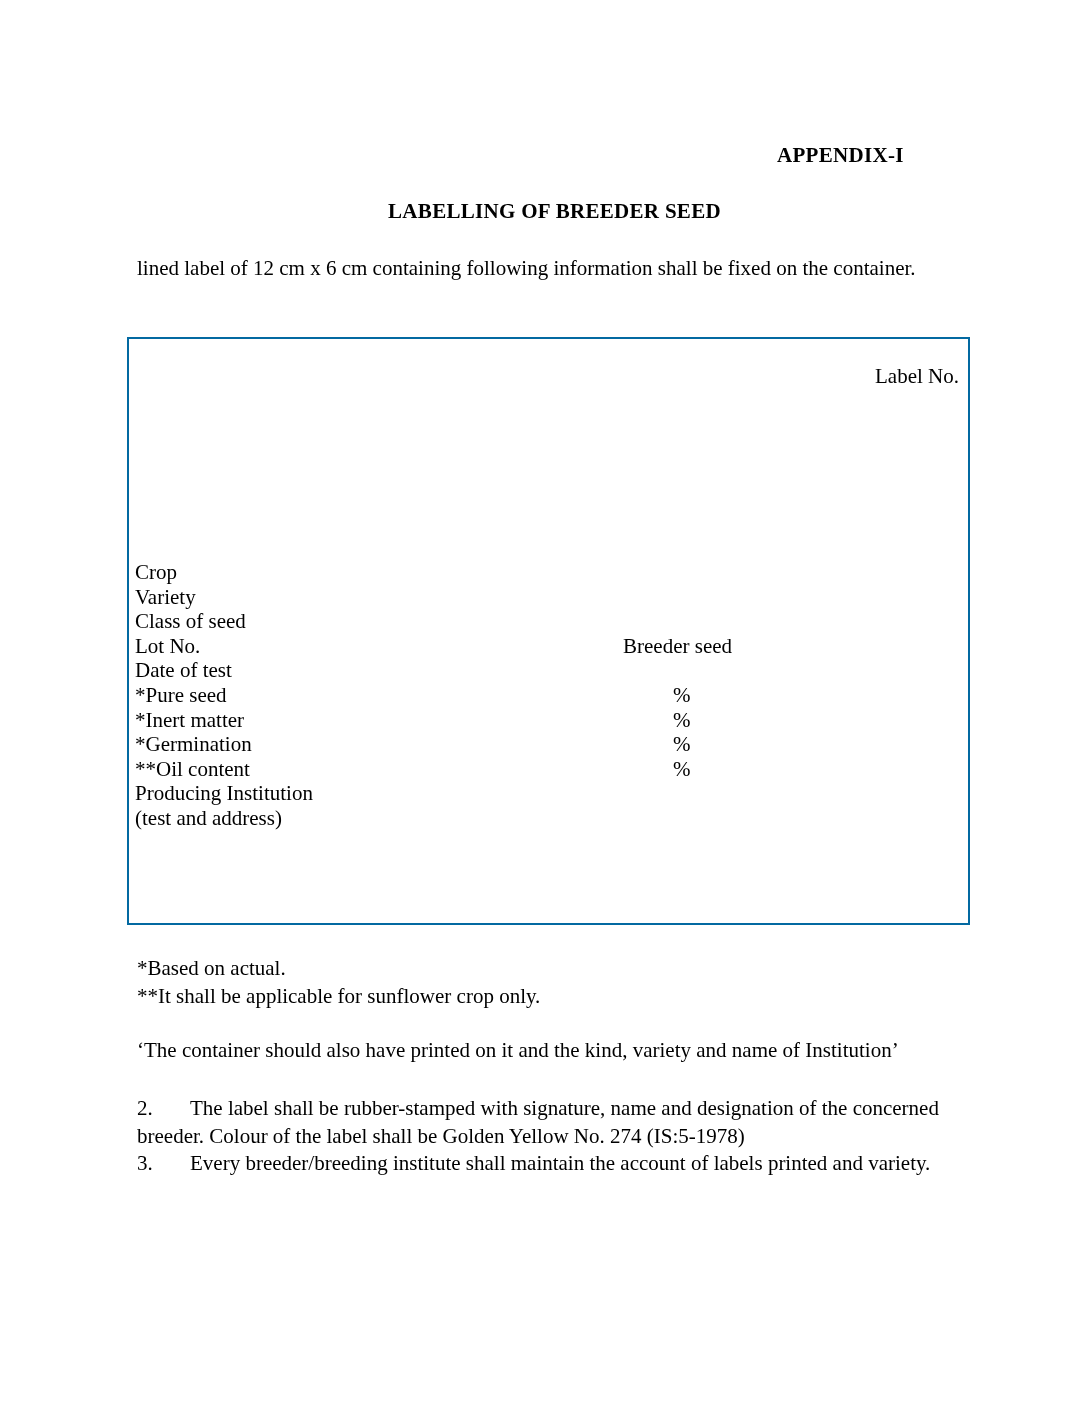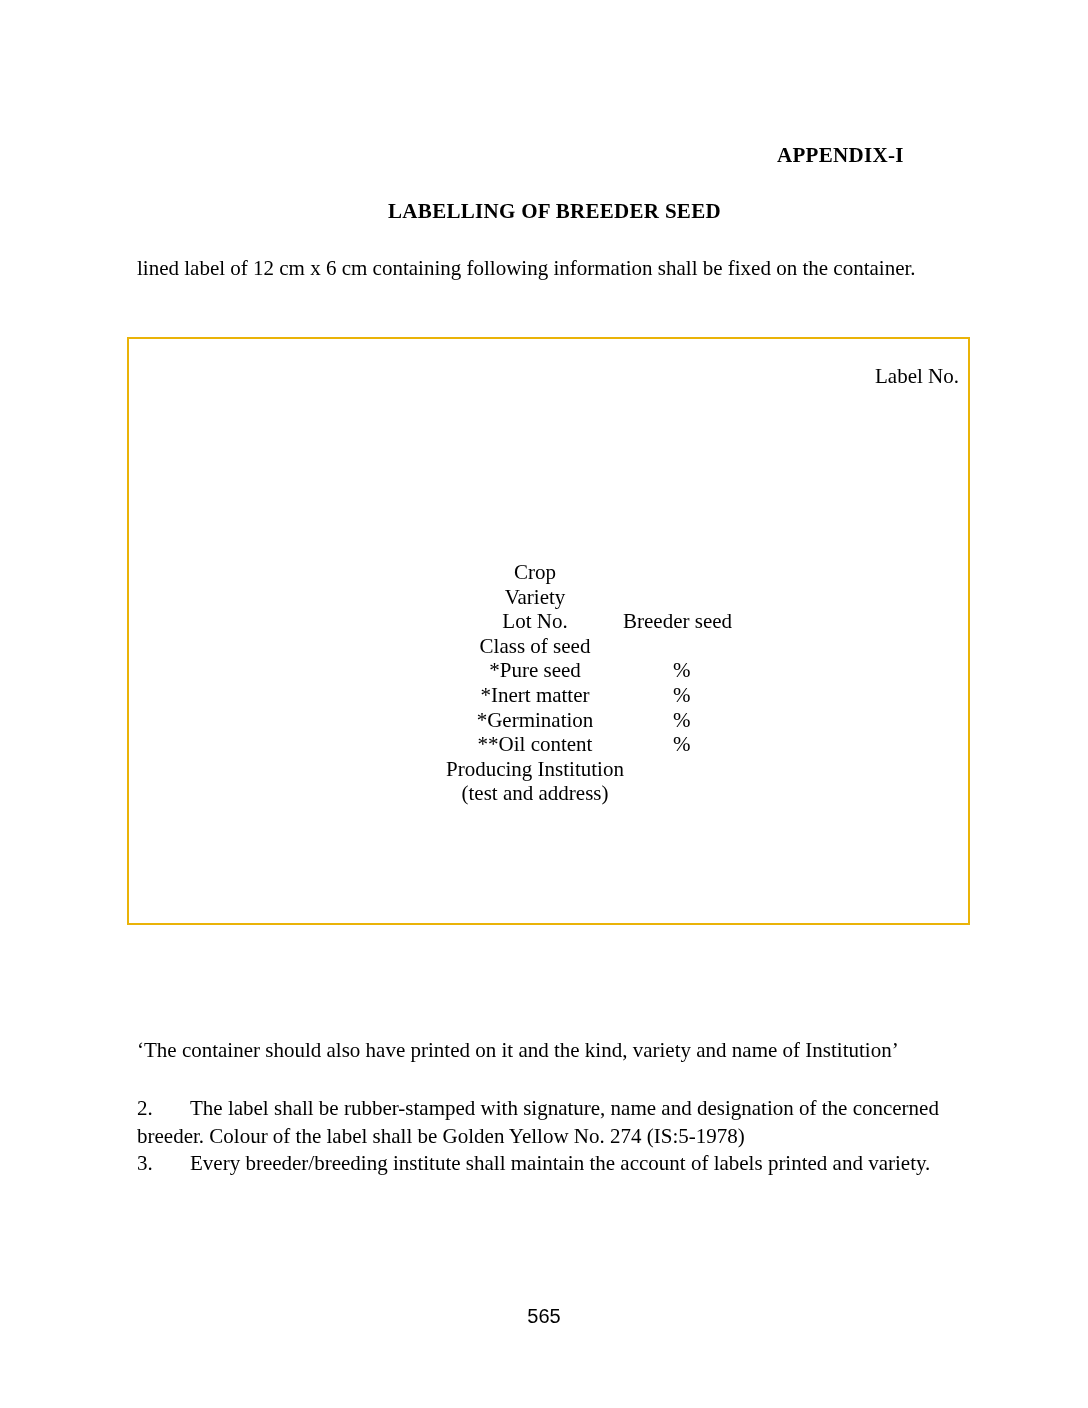--- a/index.html
+++ b/index.html
@@ -41,23 +41,22 @@
     line-height: 27.5px;
     white-space: nowrap;
   }
   .intro .indent { padding-left: 52px; }
   .label-box {
     position: absolute;
     left: 127px;
     top: 323px;
     width: 843px;
     height: 588px;
-    border: 2px solid #eab308;
+    border: 2px solid #0369a1;
     background: #ffffff;
-    text-align: center;
   }
   .label-no {
     position: absolute;
     top: 25px;
     right: 9px;
     white-space: nowrap;
   }
   .fields {
     position: absolute;
     left: 6px;
@@ -119,25 +118,29 @@
     <div class="fields">
       <div class="field-row">
         <span>Crop</span>
         <span class="field-value val-breeder"></span>
       </div>
       <div class="field-row">
         <span>Variety</span>
         <span class="field-value val-breeder"></span>
       </div>
       <div class="field-row">
+        <span>Class of seed</span>
+        <span class="field-value val-breeder"></span>
+      </div>
+      <div class="field-row">
         <span>Lot No.</span>
         <span class="field-value val-breeder">Breeder seed</span>
       </div>
       <div class="field-row">
-        <span>Class of seed</span>
+        <span>Date of test</span>
         <span class="field-value val-breeder"></span>
       </div>
       <div class="field-row">
         <span>*Pure seed</span>
         <span class="field-value val-pct">%</span>
       </div>
       <div class="field-row">
         <span>*Inert matter</span>
         <span class="field-value val-pct">%</span>
       </div>
@@ -153,28 +156,31 @@
         <span>Producing Institution</span>
         <span class="field-value val-breeder"></span>
       </div>
       <div class="field-row">
         <span>(test and address)</span>
         <span class="field-value val-breeder"></span>
       </div>
     </div>
   </div>
 
+  <div class="footnotes">
+    <div>*Based on actual.</div>
+    <div>**It shall be applicable for sunflower crop only.</div>
+  </div>
 
   <div class="container-note">‘The container should also have printed on it and the kind, variety and name of Institution’</div>
 
   <div class="items">
     <div>
       <span class="item-num">2.</span><span>The label shall be rubber-stamped with signature, name and designation of the concerned</span>
     </div>
     <div>breeder. Colour of the label shall be Golden Yellow No. 274 (IS:5-1978)</div>
     <div>
       <span class="item-num">3.</span><span>Every breeder/breeding institute shall maintain the account of labels printed and variety.</span>
     </div>
   </div>
 
-  <div class="page-num">565</div>
 
 </div>
 
 </body></html>

